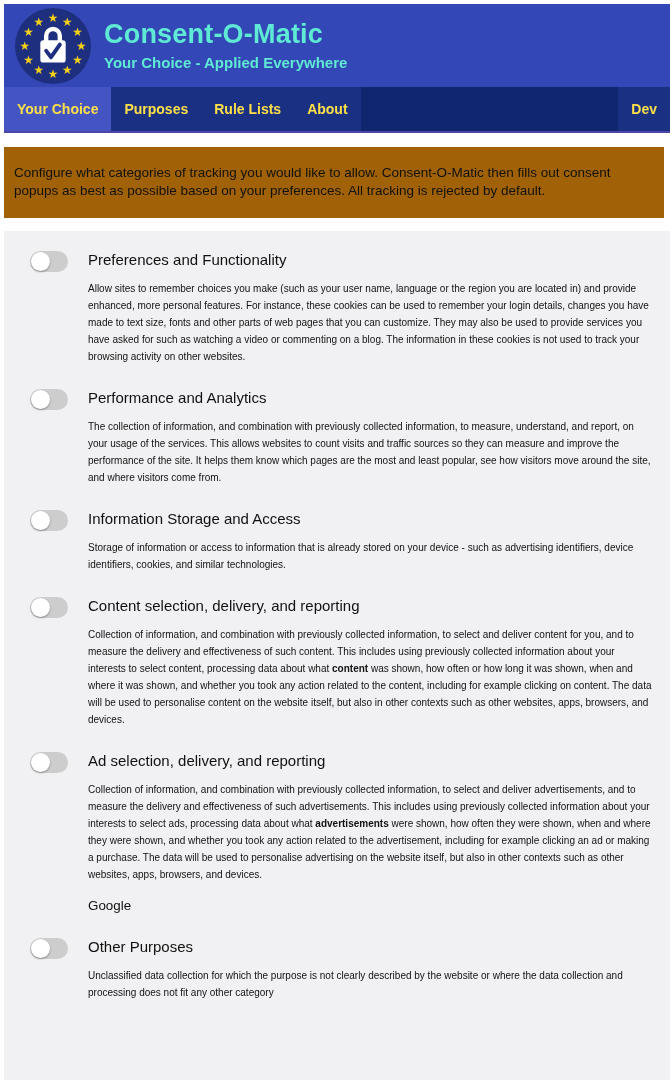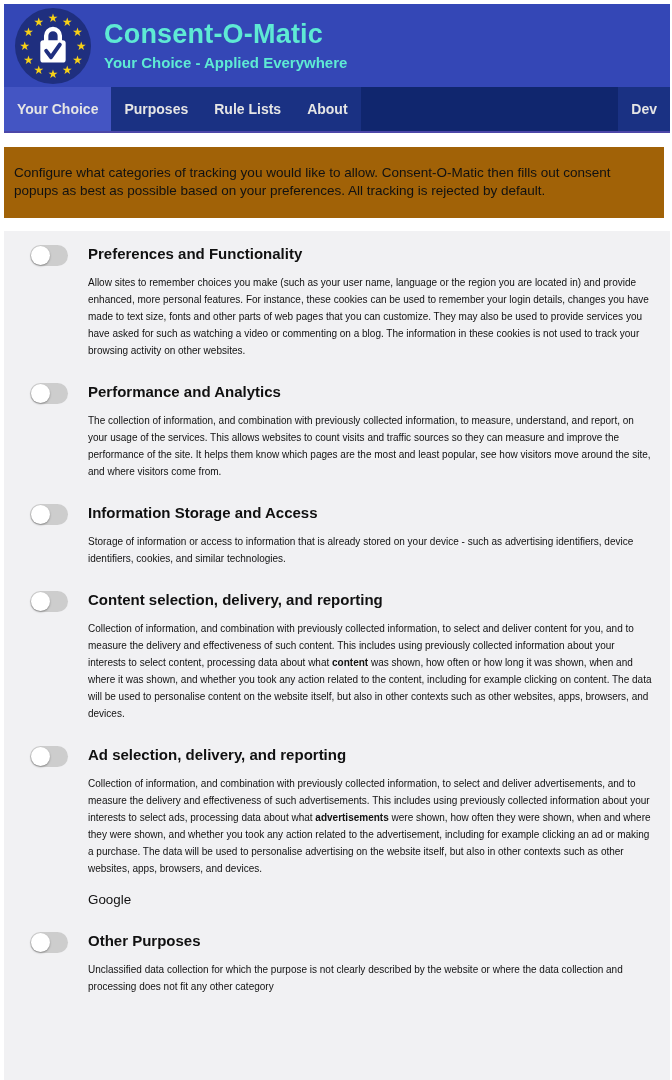--- a/index.html
+++ b/index.html
@@ -29,21 +29,21 @@
   
   .nav-bar {
     background: #10266e;
     border-bottom: 2px solid #4c46a8;
     height: 46px;
     display: flex; align-items: stretch;
     flex: 0 0 auto;
   }
   .nav-tab {
     background: #1a3183;
-    color: #e5e5e5;
+    color: #fde047;
     font-size: 14px; font-weight: bold;
     display: flex; align-items: center;
     padding: 16px 13px;
     cursor: pointer;
     white-space: nowrap;
   }
   .nav-tab.active { background: #4455c3; }
   .nav-tab.dev { margin-left: auto; }
 
   
@@ -58,22 +58,22 @@
     background: #f1f1f3;
     flex: 1 1 auto;
     padding: 14px 0 10px 0;
   }
   .category {
     position: relative;
     padding: 0 18px 0 84px;
     margin-bottom: 24px;
   }
   .cat-heading {
-    margin: 0 0 11px 0;
-    font-size: 15px; font-weight: bold;
+    margin: 6px 0 11px 0;
+    font-size: 15px; font-weight: normal;
     line-height: 18px;
   }
   .cat-body {
     margin: 0;
     font-size: 10px; line-height: 17px;
   }
   .also-block { margin-top: 14px; font-size: 13.4px; line-height: 17px; }
 
   
   .switch {

